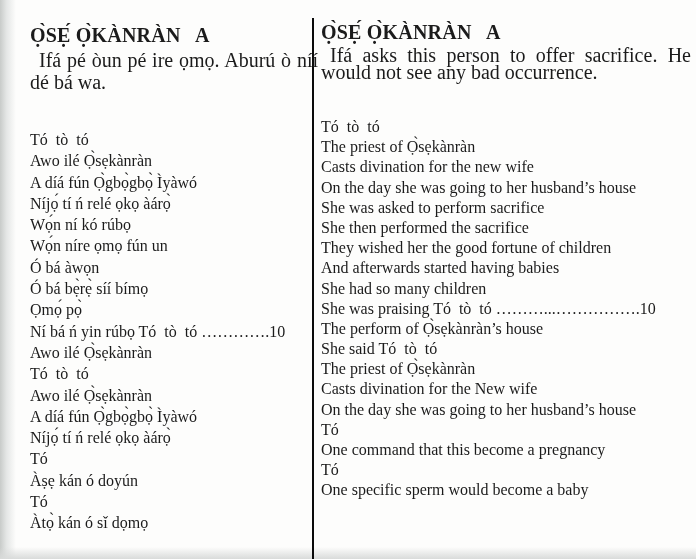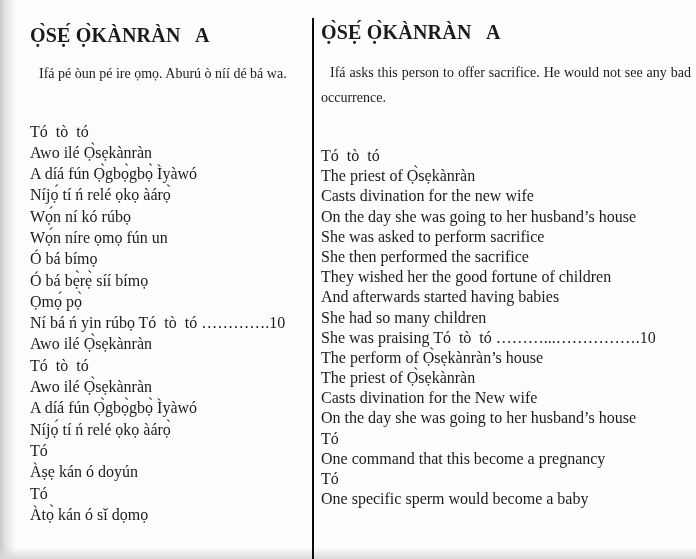--- a/index.html
+++ b/index.html
@@ -51,28 +51,28 @@
     width: 370px;
   }
   .odu-title {
     font-weight: bold;
     font-size: 20px;
     line-height: 22px;
     white-space: pre-wrap;
     letter-spacing: 0.2px;
   }
   .intro {
-    font-size: 14px;
+    font-size: 20px;
     line-height: 21.5px;
     text-align: justify;
     text-indent: 9px;
-    margin-top: 17px;
+    margin-top: 4px;
   }
   .col-right .intro {
-    line-height: 25px;
+    line-height: 17px;
   }
   .verse {
     font-size: 16px;
     font-family: Liberation Serif, serif;
   }
   .col-left .verse {
     margin-top: 36px;
   }
   .col-right .verse {
     margin-top: 36px;
@@ -98,21 +98,21 @@
 <div class="col col-left">
   <div class="odu-title">Ọ̀SẸ́ Ọ̀KÀNRÀN   A</div>
   <div class="intro">Ifá pé òun pé ire ọmọ. Aburú ò níí dé bá wa.</div>
   <div class="verse">
     <div class="verse-line">Tó  tò  tó</div>
     <div class="verse-line">Awo ilé Ọ̀sẹkànràn</div>
     <div class="verse-line">A díá fún Ọ̀gbọ̀gbọ̀ Ìyàwó</div>
     <div class="verse-line">Níjọ́ tí ń relé ọkọ àárọ̀</div>
     <div class="verse-line">Wọ́n ní kó rúbọ</div>
     <div class="verse-line">Wọ́n níre ọmọ fún un</div>
-    <div class="verse-line">Ó bá bímọ</div>
+    <div class="verse-line">Ó bá àwọn</div>
     <div class="verse-line">Ó bá bẹ̀rẹ̀ síí bímọ</div>
     <div class="verse-line">Ọmọ́ pọ̀</div>
     <div class="verse-line">Ní bá ń yin rúbọ Tó  tò  tó ………….10</div>
     <div class="verse-line">Awo ilé Ọ̀sẹkànràn</div>
     <div class="verse-line">Tó  tò  tó</div>
     <div class="verse-line">Awo ilé Ọ̀sẹkànràn</div>
     <div class="verse-line">A díá fún Ọ̀gbọ̀gbọ̀ Ìyàwó</div>
     <div class="verse-line">Níjọ́ tí ń relé ọkọ àárọ̀</div>
     <div class="verse-line">Tó</div>
     <div class="verse-line">Àṣẹ kán ó doyún</div>
@@ -129,20 +129,21 @@
     <div class="verse-line">The priest of Ọ̀sẹkànràn</div>
     <div class="verse-line">Casts divination for the new wife</div>
     <div class="verse-line">On the day she was going to her husband’s house</div>
     <div class="verse-line">She was asked to perform sacrifice</div>
     <div class="verse-line">She then performed the sacrifice</div>
     <div class="verse-line">They wished her the good fortune of children</div>
     <div class="verse-line">And afterwards started having babies</div>
     <div class="verse-line">She had so many children</div>
     <div class="verse-line">She was praising Tó  tò  tó ………...…………….10</div>
     <div class="verse-line">The perform of Ọ̀sẹkànràn’s house</div>
+    <div class="verse-line">She said Tó  tò  tó</div>
     <div class="verse-line">The priest of Ọ̀sẹkànràn</div>
     <div class="verse-line">Casts divination for the New wife</div>
     <div class="verse-line">On the day she was going to her husband’s house</div>
     <div class="verse-line">Tó</div>
     <div class="verse-line">One command that this become a pregnancy</div>
     <div class="verse-line">Tó</div>
     <div class="verse-line">One specific sperm would become a baby</div>
   </div>
 </div>
 

